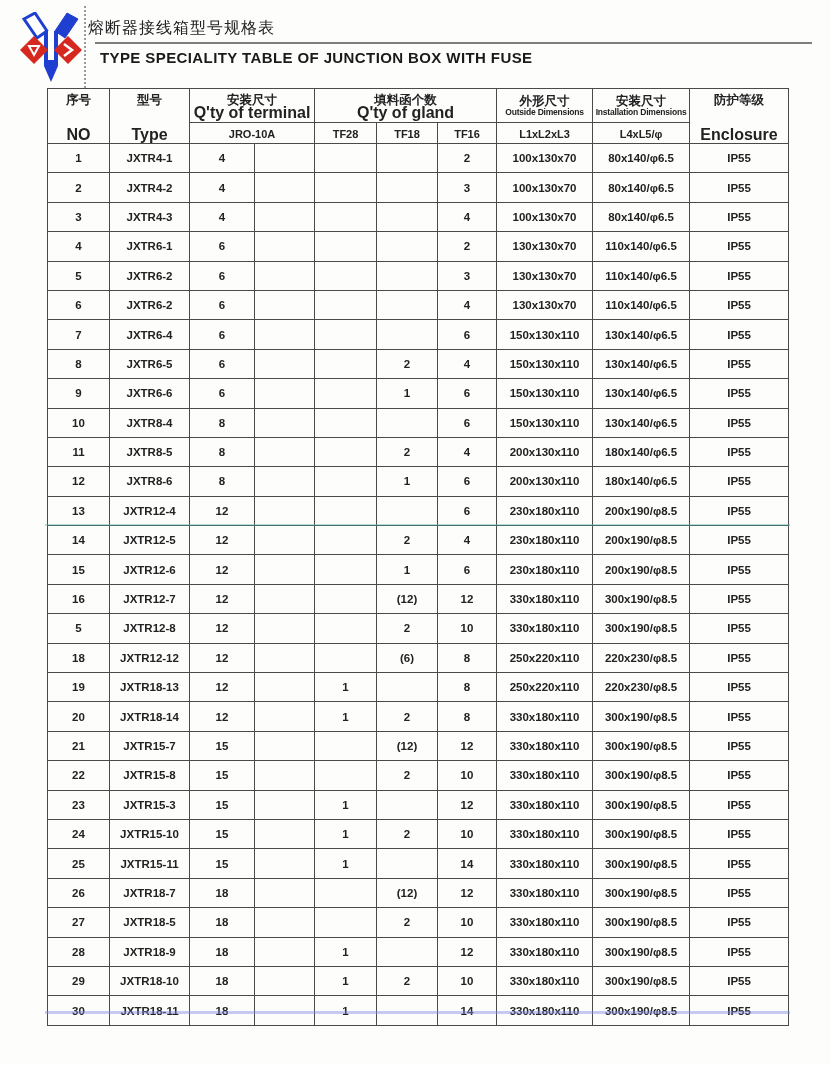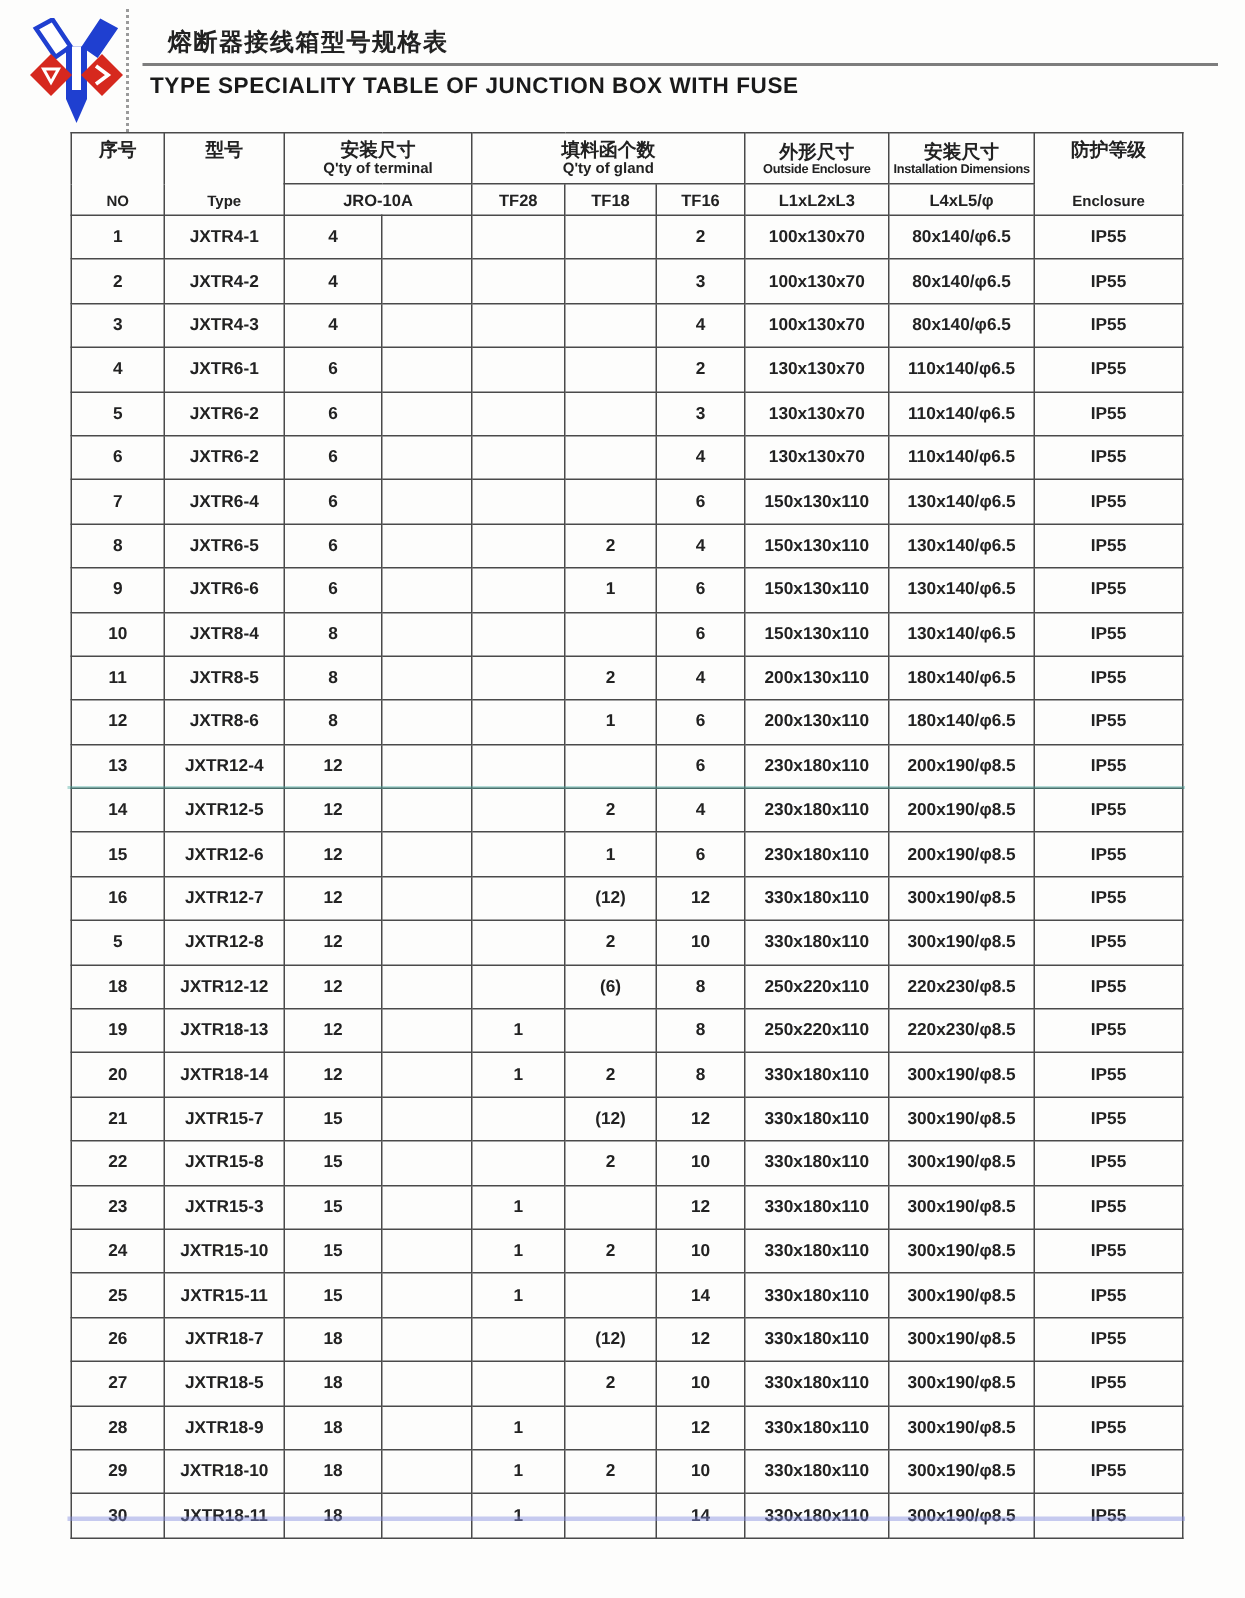--- a/index.html
+++ b/index.html
@@ -6,39 +6,39 @@
   body{
     width:830px;height:1065px;position:relative;overflow:hidden;
     background:#fdfdfc;
     font-family:"Liberation Sans","DejaVu Sans",sans-serif;
     color:#1c1c1c;
   }
   
   .logo{position:absolute;left:20px;top:12px;width:62px;height:72px;}
   .v-sep{position:absolute;left:84px;top:6px;height:82px;width:0;
     border-left:2px dotted #9a9a9a;}
-  .title-zh{position:absolute;left:112px;top:18px;font-size:16px;font-weight:700;
+  .title-zh{position:absolute;left:88px;top:18px;font-size:16px;font-weight:400;
     letter-spacing:1px;color:#222;}
   .title-rule{position:absolute;left:95px;top:42px;width:717px;height:0;
     border-top:2px solid #7d7d7d;}
   .title-en{position:absolute;left:100px;top:49px;font-size:15px;font-weight:700;
     letter-spacing:0.4px;color:#1a1a1a;}
   
   table.spec{position:absolute;left:47px;top:88px;width:741px;
     border-collapse:collapse;table-layout:fixed;}
   table.spec th,table.spec td{
     border:1px solid #4a4a4a;padding:0;margin:0;
     text-align:center;vertical-align:middle;
     font-weight:700;color:#222;overflow:hidden;}
   thead tr.h1{height:34px;}
   thead tr.h2{height:21px;}
   tbody tr{height:29.4px;}
   td{font-size:11.5px;}
   .zh{display:block;font-size:12.5px;font-weight:700;line-height:14px;}
-  .en{display:block;font-size:10px;font-weight:700;line-height:11px;}
+  .en{display:block;font-size:16px;font-weight:700;line-height:11px;}
   .en-sm{display:block;font-size:8.5px;font-weight:700;line-height:9px;letter-spacing:-0.2px;}
   th.span2{vertical-align:middle;}
   .stack2{display:flex;flex-direction:column;justify-content:space-between;
     height:47px;padding:4px 0 3px 0;}
   th .sub{font-size:11px;}
   
   .artifact{position:absolute;left:45px;width:745px;pointer-events:none;}
   .artifact.teal{top:524px;height:2px;background:rgba(70,170,160,0.40);}
   .artifact.blue{top:1011px;height:2.5px;background:rgba(130,140,225,0.45);}
 </style>
@@ -98,21 +98,21 @@
       <th colspan="2">
         <span class="zh">安装尺寸</span>
         <span class="en">Q'ty of terminal</span>
       </th>
       <th colspan="3">
         <span class="zh">填料函个数</span>
         <span class="en">Q'ty of gland</span>
       </th>
       <th>
         <span class="zh">外形尺寸</span>
-        <span class="en-sm">Outside Enclosure</span>
+        <span class="en-sm">Outside Dimensions</span>
       </th>
       <th>
         <span class="zh">安装尺寸</span>
         <span class="en-sm">Installation Dimensions</span>
       </th>
       <th rowspan="2" class="span2">
         <div class="stack2">
           <span class="zh">防护等级</span>
           <span class="en">Enclosure</span>
         </div>

